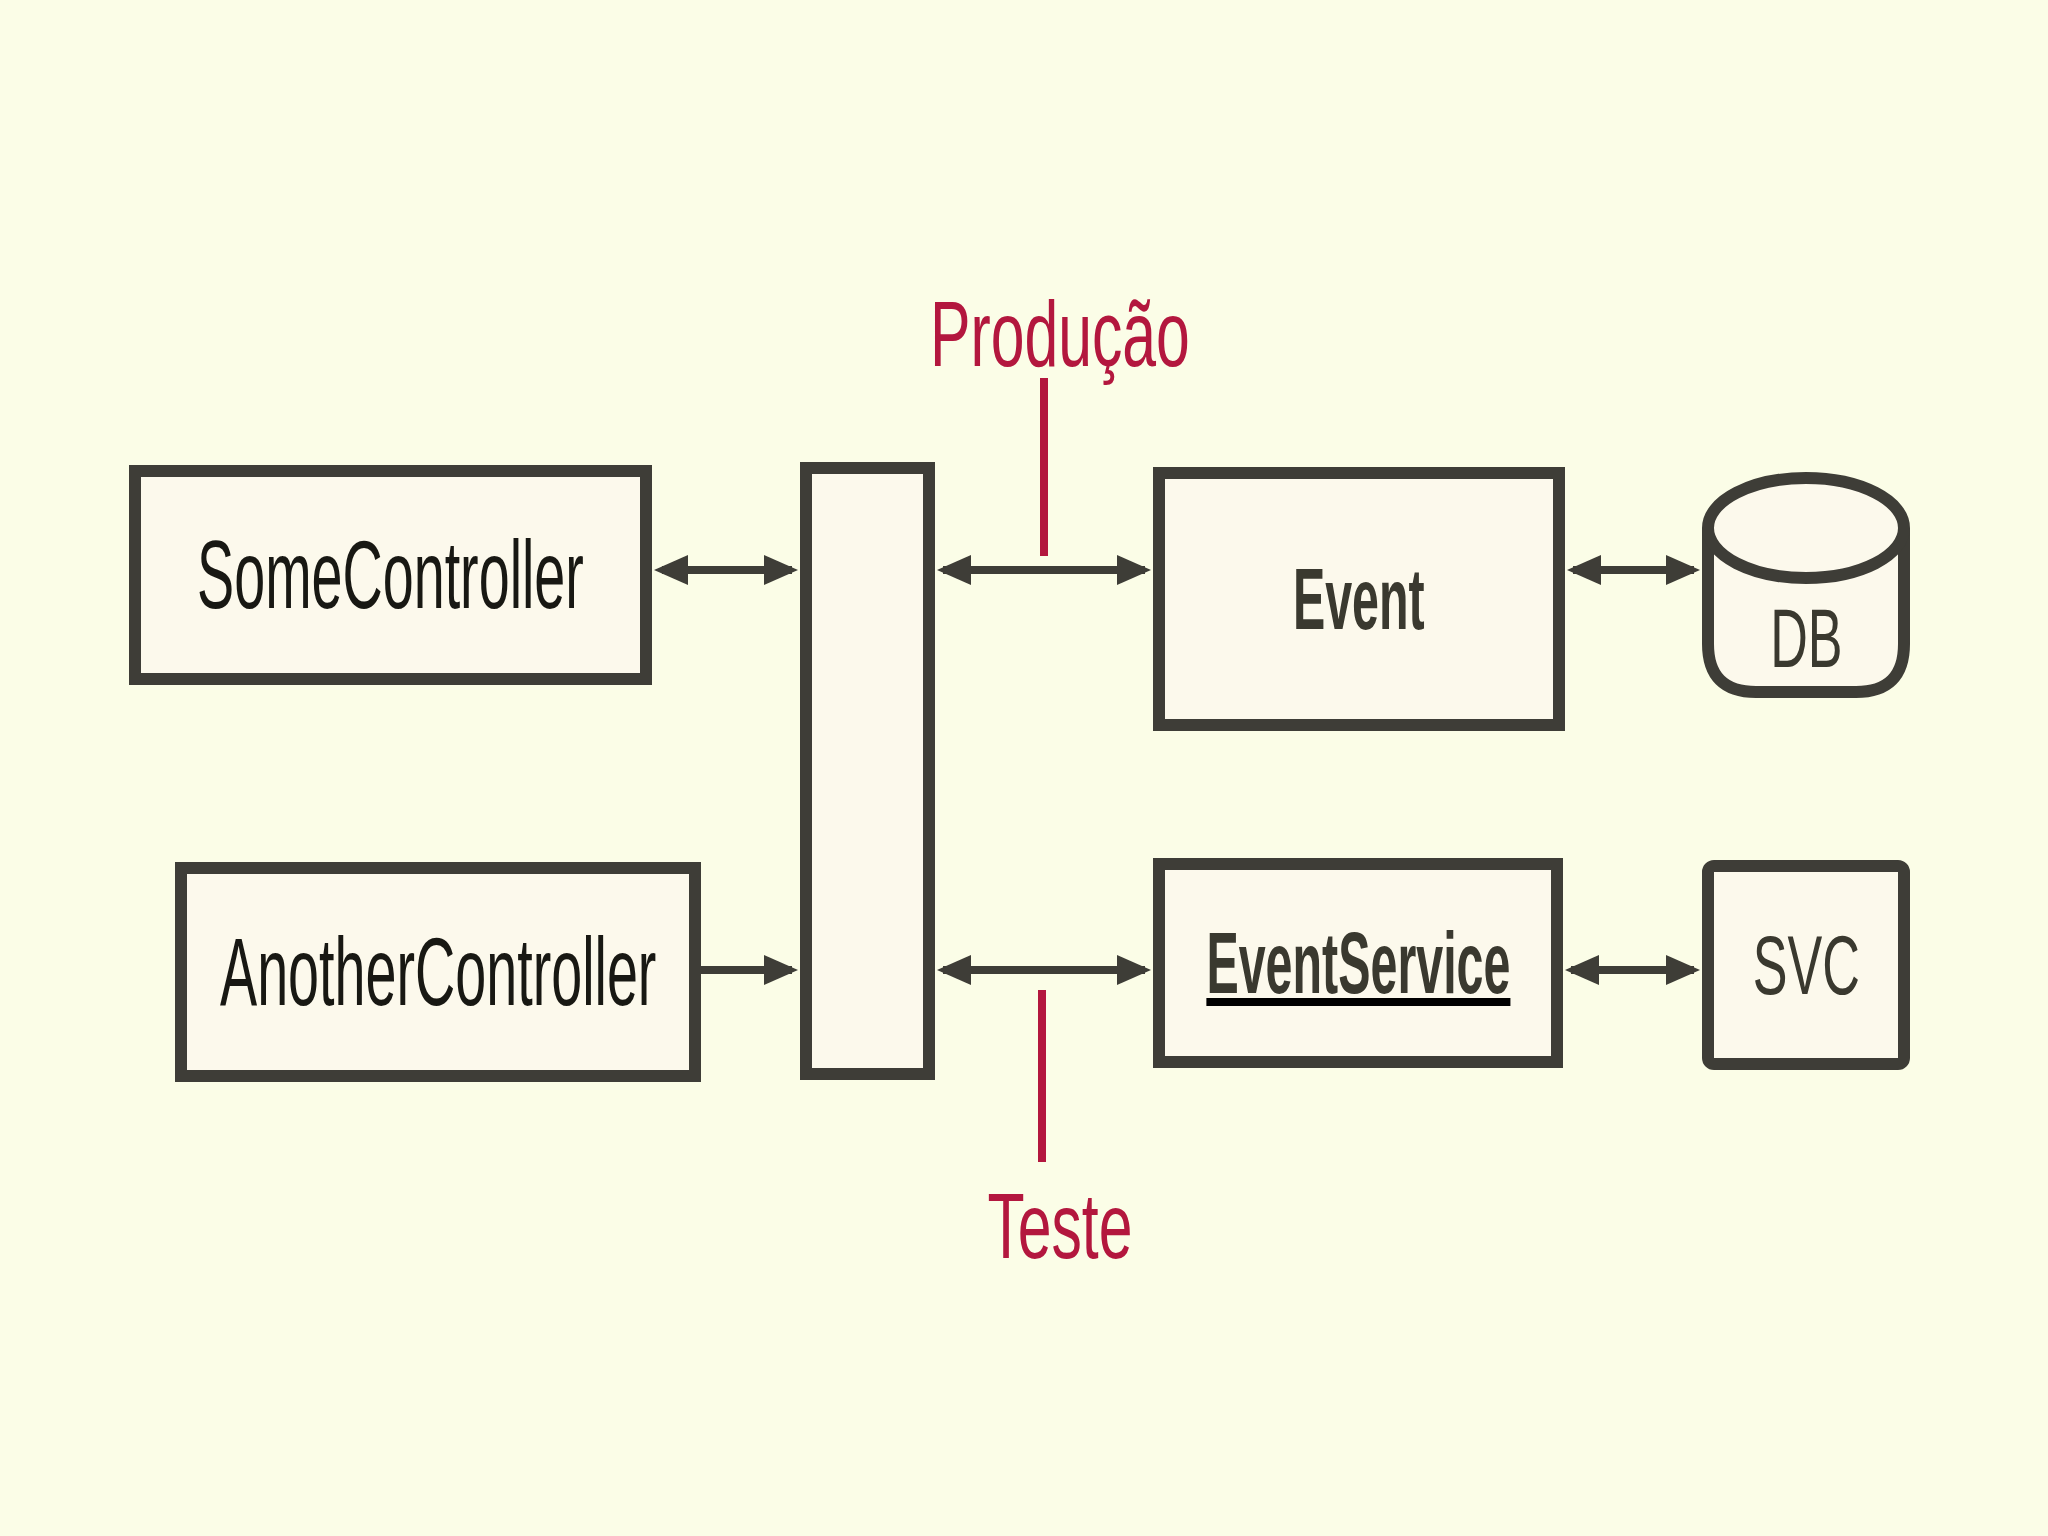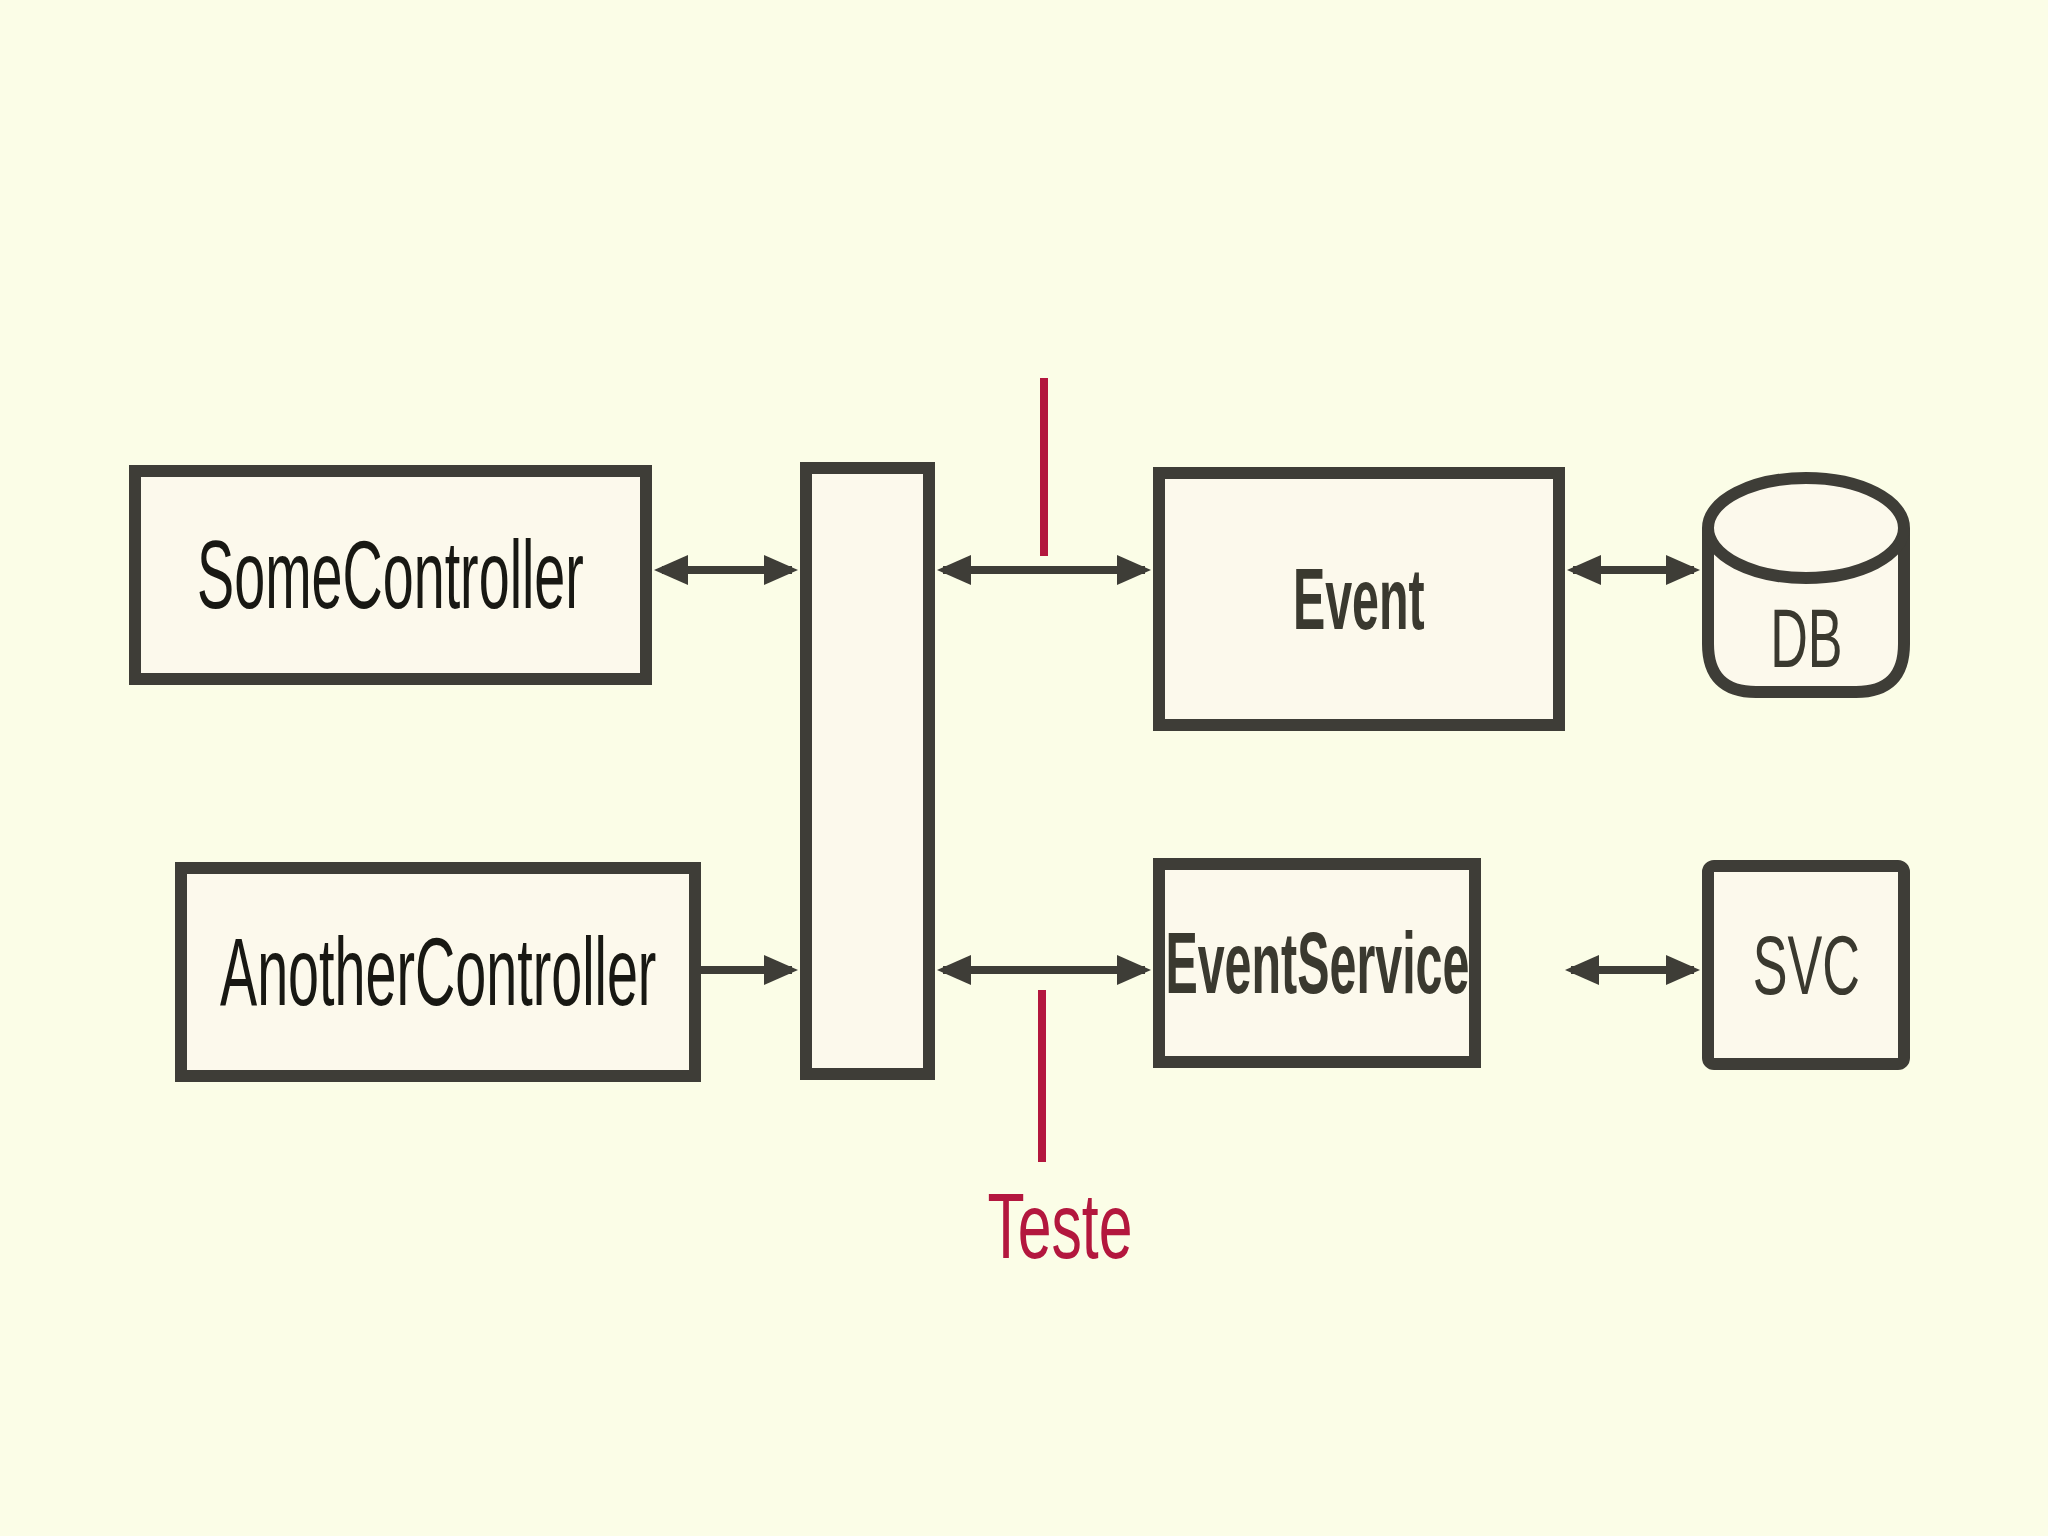--- a/index.html
+++ b/index.html
@@ -73,39 +73,42 @@
     <g>
       <line class="arrow-line" x1="1571" y1="970" x2="1694" y2="970"></line>
       <polygon class="arrow-head" points="1565,970 1599,955 1599,985"></polygon>
       <polygon class="arrow-head" points="1700,970 1666,955 1666,985"></polygon>
     </g>
 
     <line class="callout-line" x1="1044" y1="378" x2="1044" y2="556"></line>
     <line class="callout-line" x1="1042" y1="990" x2="1042" y2="1162"></line>
   </svg>
 
+  <div class="annotation" style="left:860px;top:288px;">
+    <span class="t">Produção</span>
+  </div>
   <div class="annotation" style="left:860px;top:1180px;">
     <span class="t">Teste</span>
   </div>
 
   <div class="node box" style="left:129px;top:465px;width:523px;height:220px;">
     <span class="t thin">SomeController</span>
   </div>
 
   <div class="node box" style="left:130px;top:862px;width:526px;height:220px;margin-left:45px;">
     <span class="t thin">AnotherController</span>
   </div>
 
   <div class="node box" style="left:800px;top:462px;width:135px;height:618px;"></div>
 
   <div class="node box" style="left:1153px;top:467px;width:412px;height:264px;">
     <span class="t bold">Event</span>
   </div>
 
-  <div class="node box" style="left:1153px;top:858px;width:328px;height:210px;">
+  <div class="node box" style="left:1153px;top:858px;width:410px;height:210px;text-decoration:underline;">
     <span class="t bold">EventService</span>
   </div>
 
   <div class="db-wrap">
     <svg width="212" height="236" viewBox="0 0 212 236" aria-hidden="true">
       <path class="cyl" d="M 8 60 L 8 176 Q 8 224 56 224 L 156 224 Q 204 224 204 176 L 204 60"></path>
       <ellipse class="cyl" cx="106" cy="60" rx="98" ry="50"></ellipse>
     </svg>
     <div class="db-label">
       <span class="t store">DB</span>

